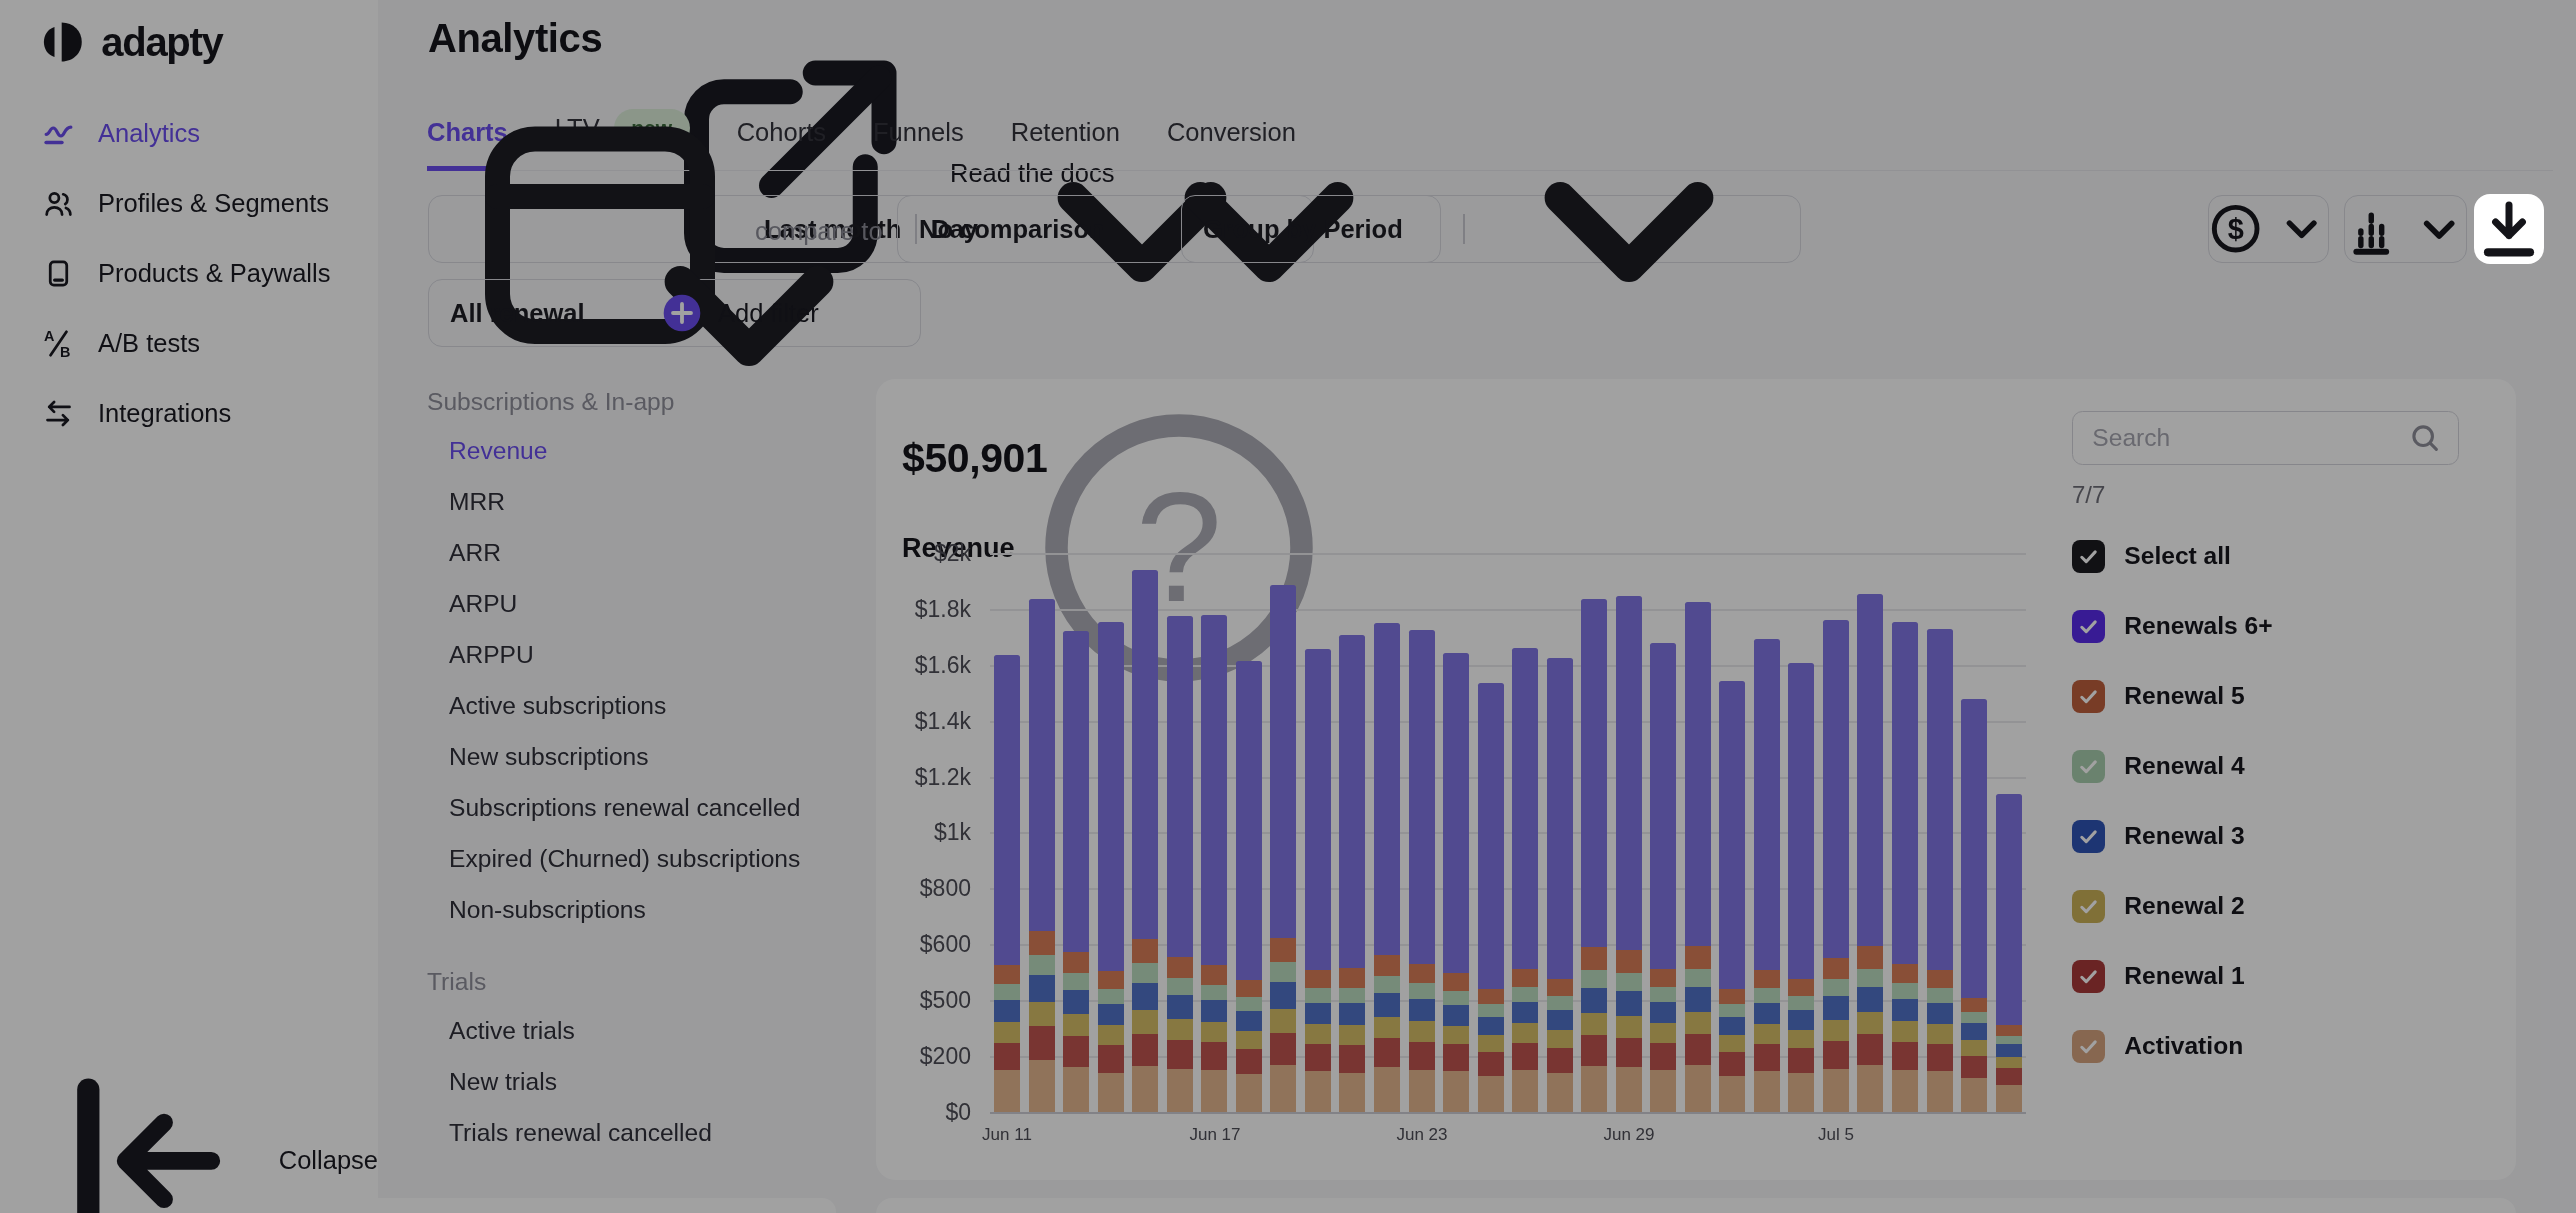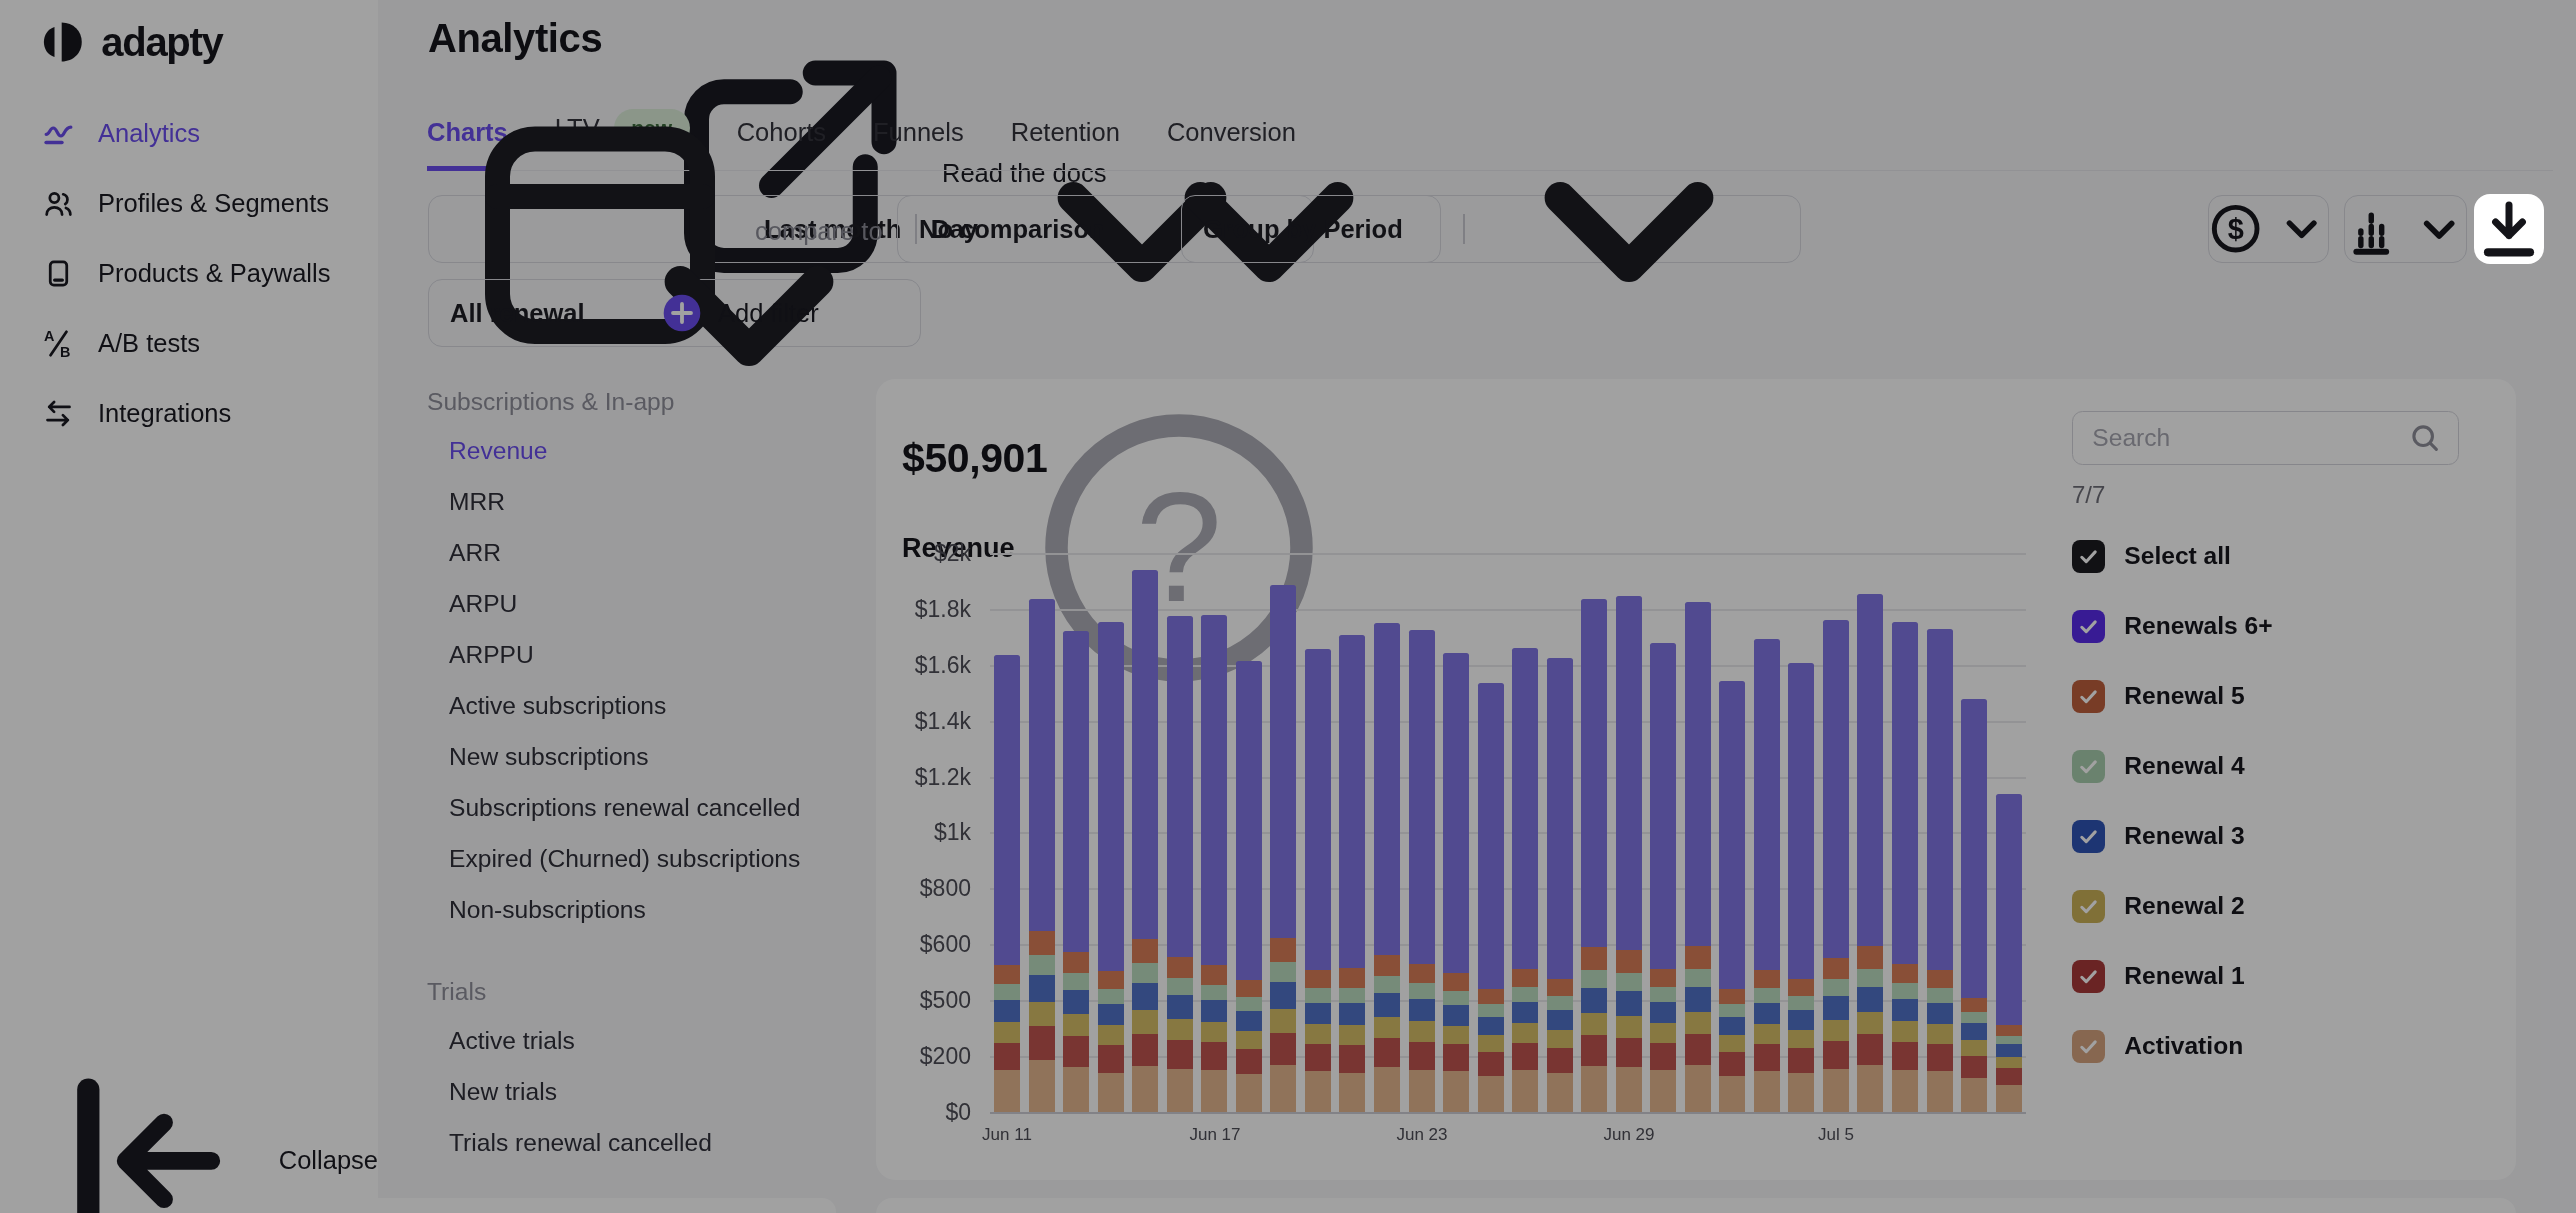--- a/index.html
+++ b/index.html
@@ -14,21 +14,21 @@
   .brand .wordmark { font-size:40px; font-weight:700; letter-spacing:-1.3px; color:#17171D; }
   .side-nav { position:absolute; left:0; top:98px; width:378px; }
   .side-item { display:flex; align-items:center; gap:23px; height:70px; padding-left:42px; font-size:25.5px; font-weight:500; color:#1A1A22; cursor:pointer; }
   .side-item svg { width:33px; height:33px; flex:0 0 auto; }
   .side-item.active { color:var(--accent); }
   .collapse-item { position:absolute; left:42px; top:1136px; display:flex; align-items:center; gap:23px; height:49px; font-size:25.5px; font-weight:500; color:#1A1A22; cursor:pointer; }
   .collapse-item svg { width:33px; height:33px; }
 
   
   .page-title { position:absolute; left:428px; top:16px; font-size:40px; font-weight:700; color:#15151B; letter-spacing:-0.4px; }
-  .docs-link { position:absolute; left:634px; top:23px; display:flex; align-items:center; gap:8px; color:#1A1A22; cursor:pointer; }
+  .docs-link { position:absolute; left:634px; top:23px; display:flex; align-items:center; gap:16px; color:#1A1A22; cursor:pointer; }
   .docs-link svg { width:37px; height:37px; }
   .docs-link .docs-label { font-size:25.5px; font-weight:500; }
 
   
   .tabs { position:absolute; left:427px; top:109px; right:23px; display:flex; gap:47px; border-bottom:1.8px solid #E7E7EC; align-items:flex-end; }
   .tab { display:flex; align-items:center; gap:14px; font-size:25.5px; font-weight:500; color:#33333C; padding-bottom:19.3px; border-bottom:5.3px solid transparent; margin-bottom:-1.8px; cursor:pointer; }
   .tab.active { color:var(--accent); font-weight:600; border-bottom-color:var(--accent); }
   .tab .badge { background:var(--badge-bg); color:var(--badge-text); font-size:21px; font-weight:600; padding:7px 17.6px; border-radius:23px; }
 
   
@@ -39,21 +39,21 @@
   .addfilter { position:absolute; left:662px; top:279px; height:68px; display:flex; align-items:center; gap:16px; cursor:pointer; }
   .addfilter .plus { width:40px; height:40px; color:var(--accent); }
   .addfilter .af-label { font-size:25.5px; font-weight:500; color:#1A1A22; }
   .toolbar-btn { position:absolute; display:flex; align-items:center; justify-content:center; gap:12.3px; height:68px; border:1.8px solid #D7D7DE; border-radius:14px; cursor:pointer; color:#17171D; }
   .spotlight-btn { position:absolute; left:2474px; top:194px; width:70px; height:70px; background:#FFFFFF; border-radius:16px; display:flex; align-items:center; justify-content:center; color:#141419; cursor:pointer; z-index:95; }
   .spotlight-btn svg { width:37px; height:37px; }
 
   
   .metrics { position:absolute; left:427px; top:388px; width:430px; }
   .sec-title { font-size:24.6px; color:#8F8F9A; margin-bottom:8.8px; }
-  .sec-title.later { margin-top:43px; }
+  .sec-title.later { margin-top:33px; }
   .metric-item { font-size:24.6px; color:#30303A; line-height:51px; padding-left:22px; cursor:pointer; white-space:nowrap; }
   .metric-item.selected { color:var(--accent); }
 
   
   .card { position:absolute; left:876px; top:379px; width:1640px; height:801px; background:#FFFFFF; border-radius:19.3px; }
   .chart-head { position:absolute; left:26px; top:19.3px; display:flex; align-items:center; gap:14px; }
   .chart-title { font-size:27px; font-weight:600; color:#17171D; }
   .chart-head svg { width:28px; height:28px; color:#ADADB6; }
   .big-number { position:absolute; left:26px; top:56px; font-size:41px; font-weight:700; color:#15151B; letter-spacing:-0.4px; }
 

